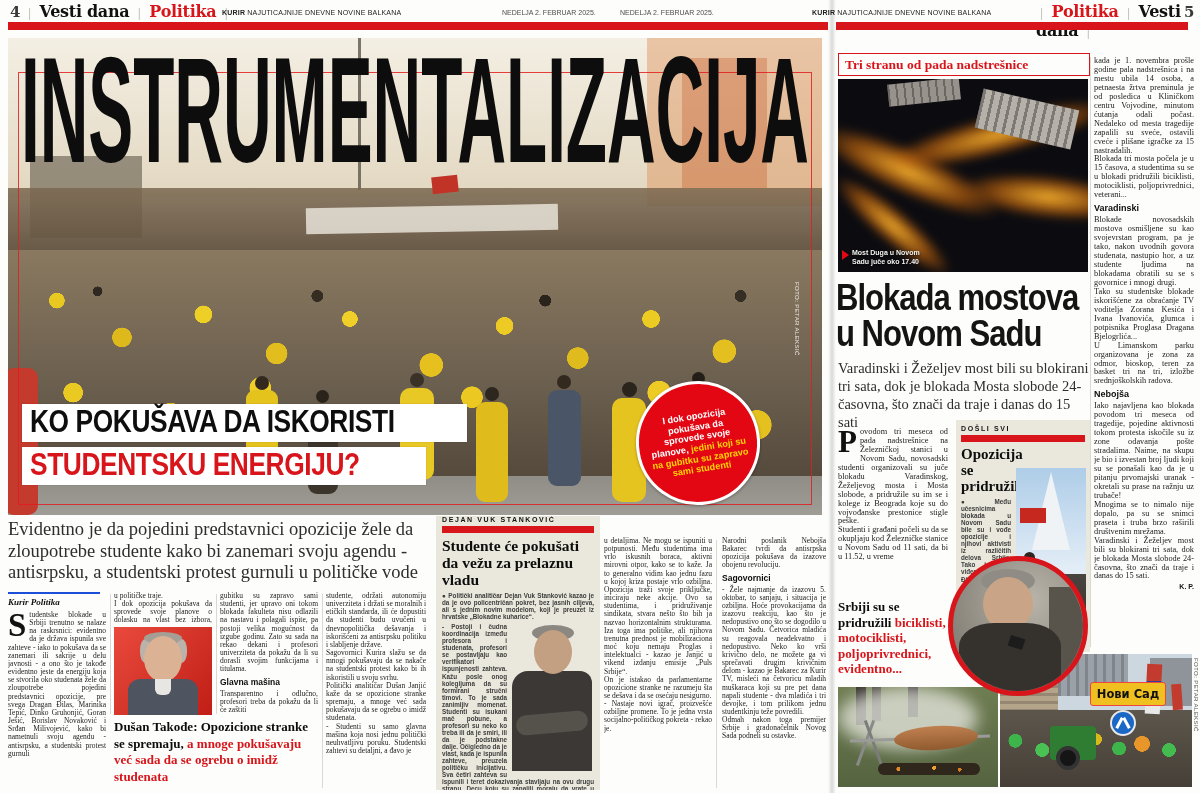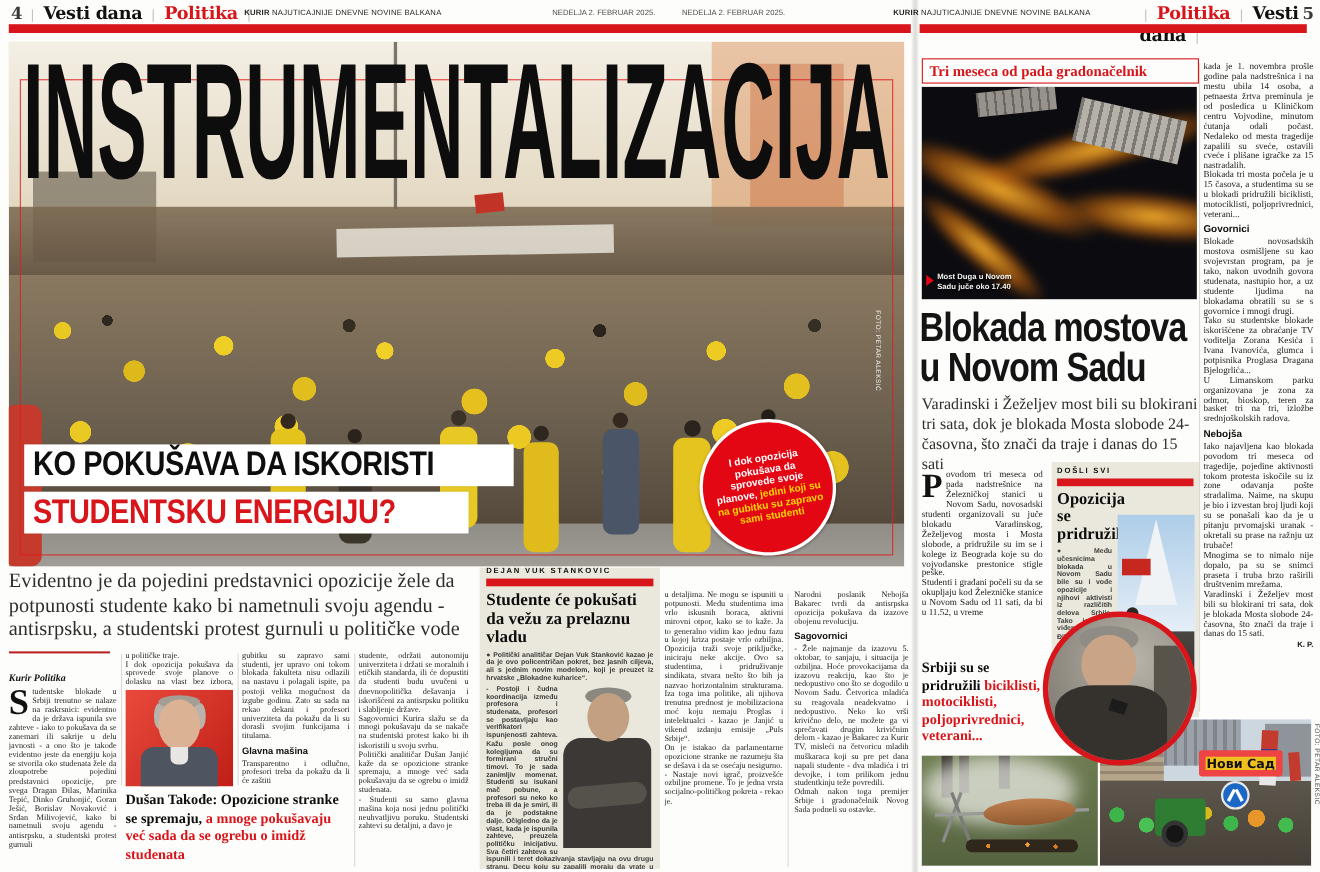--- a/index.html
+++ b/index.html
@@ -23,22 +23,22 @@
          box-shadow:0 1px 3px rgba(0,0,0,.35);transform:rotate(-9deg);display:flex;align-items:center;
          justify-content:center;text-align:center;font:700 9.2px/10.6px "Liberation Sans",sans-serif;
          color:#fff;padding:10px;z-index:5}
   .badge .yel{color:#ffd400}
   .deck{font:400 18.5px/21.5px "Liberation Serif",serif;color:#2e2e2e}
   .deck.sm{font:400 14.5px/18px "Liberation Serif",serif}
   .bt{font:400 7.5px/8.15px "Liberation Serif",serif;color:#1b1b1b;text-align:justify;white-space:pre-line}
   .btr{font:400 8.3px/8.95px "Liberation Serif",serif;color:#1b1b1b;text-align:justify;white-space:pre-line}
   .sub{font:700 8.5px/9px "Liberation Sans",sans-serif;color:#0d0d0d;margin:4px 0 3px}
   .drop{float:left;font:700 33px/27px "Liberation Serif",serif;padding:1px 3px 0 0;color:#111}
-  .by{font:italic 700 9px/10px "Liberation Serif",serif;color:#111;border-top:2px solid #b91c1c;
-      padding-top:17px;margin-bottom:4px;width:92px}
+  .by{font:italic 700 9px/10px "Liberation Serif",serif;color:#111;border-top:2px solid #1d4ed8;
+      padding-top:3px;margin-bottom:4px;width:92px}
   .capJ{font:700 13px/16.5px "Liberation Serif",serif;color:#0d0d0d}
   .capJ .red{color:#d8151b}
   .quote{font:700 13px/15.5px "Liberation Serif",serif;color:#0d0d0d}
   .quote .red{color:#d8151b}
   .vrule{position:absolute;width:1px;background:#dbd9d2}
   .beige{background:#eae8dc}
   .boxlabel{font:700 7px "Liberation Sans",sans-serif;letter-spacing:1.6px;color:#111}
   .boxbar{height:7px;background:#d8151b;margin:3px 0 4px}
   .boxtitle{font:700 15.5px/17px "Liberation Serif",serif;color:#0d0d0d;margin-bottom:4px}
   .boxbody{font:700 6.3px/7.05px "Liberation Sans",sans-serif;color:#3c3c3c;text-align:justify;white-space:pre-line}
@@ -148,21 +148,21 @@
 </svg>
 
 <div class="kick" style="left:22px;top:404px"><span>KO POKUŠAVA DA ISKORISTI</span></div>
 <div class="kick red" style="left:22px;top:447px"><span>STUDENTSKU ENERGIJU?</span></div>
 
 <div class="badge" style="left:636px;top:381px;width:98px;height:98px">
   <div><span>I dok opozicija pokušava da sprovede svoje planove, </span><span class="yel">jedini koji su na gubitku su zapravo sami studenti</span></div>
 </div>
 <div class="vcred" style="left:794px;top:282px;color:rgba(255,255,255,.85)">FOTO: PETAR ALEKSIĆ</div>
 
-<div class="abs deck" style="left:8px;top:519px;width:426px;height:68px">Evidentno je da pojedini predstavnici opozicije žele da potpunosti studente kako bi nametnuli svoju agendu - antisrpsku, a studentski protest gurnuli u političke vode</div>
+<div class="abs deck" style="left:8px;top:519px;width:426px;height:68px">Evidentno je da pojedini predstavnici opozicije žele da zloupotrebe studente kako bi zanemari svoju agendu - antisrpsku, a studentski protest gurnuli u političke vode</div>
 
 <div class="abs" style="left:8px;top:592px;width:98px;height:198px;overflow:hidden">
   <div class="by">Kurir Politika</div>
   <div class="bt"><span class="drop">S</span><span>tudentske blokade u Srbiji trenutno se nalaze na raskrsnici: evidentno da je država ispunila sve zahteve - iako to pokušava da se zanemari ili sakrije u delu javnosti - a ono što je takođe evidentno jeste da energiju koja se stvorila oko studenata žele da zloupotrebe pojedini predstavnici opozicije, pre svega Dragan Đilas, Marinika Tepić, Dinko Gruhonjić, Goran Ješić, Borislav Novaković i Srđan Milivojević, kako bi nametnuli svoju agendu - antisrpsku, a studentski protest gurnuli</span></div>
 </div>
 
 <div class="abs bt" style="left:114px;top:592px;width:98px;height:33px;overflow:hidden">u političke traje.
 I dok opozicija pokušava da sprovede svoje planove o dolasku na vlast bez izbora, jedini koji su na</div>
 
 <div class="photo" style="left:114px;top:627px;width:98px;height:88px">
@@ -217,21 +217,21 @@
 <div class="abs" style="left:722px;top:537px;width:104px;height:252px;overflow:hidden">
   <div class="bt">Narodni poslanik Nebojša Bakarec tvrdi da antisrpska opozicija pokušava da izazove obojenu revoluciju.</div>
   <div class="sub">Sagovornici</div>
   <div class="bt">- Žele najmanje da izazovu 5. oktobar, to sanjaju, i situacija je ozbiljna. Hoće provokacijama da izazovu reakciju, kao što je nedopustivo ono što se dogodilo u Novom Sadu. Četvorica mladića su reagovala neadekvatno i nedopustivo. Neko ko vrši krivično delo, ne možete ga vi sprečavati drugim krivičnim delom - kazao je Bakarec za Kurir TV, misleći na četvoricu mladih muškaraca koji su pre pet dana napali studente - dva mladića i tri devojke, i tom prilikom jednu studentkinju teže povredili.
 Odmah nakon toga premijer Srbije i gradonačelnik Novog Sada podneli su ostavke.</div>
 </div>
 
 <div class="fold"></div>
 
 <div class="kbox" style="left:838px;top:53px;width:250px;height:21px">
-  <span>Tri meseca od pada gradonačelnik</span>
+  <span>Tri stranu od pada nadstrešnice</span>
 </div>
 
 <div class="photo" style="left:838px;top:79px;width:250px;height:193px;background:#0b0b10">
   <div class="glow" style="left:-30px;top:70px;width:200px;height:46px;transform:rotate(24deg)"></div>
   <div class="glow" style="left:40px;top:36px;width:240px;height:40px;transform:rotate(-14deg)"></div>
   <div class="glow" style="left:120px;top:96px;width:180px;height:44px;transform:rotate(6deg)"></div>
   <div class="glow" style="left:-20px;top:130px;width:150px;height:34px;transform:rotate(40deg)"></div>
   <div class="abs" style="left:140px;top:20px;width:98px;height:40px;background:#b5b0a8;transform:rotate(13deg);
        background-image:repeating-linear-gradient(90deg,rgba(40,40,40,.4) 0 3px,rgba(0,0,0,0) 3px 9px)"></div>
   <div class="abs" style="left:50px;top:2px;width:72px;height:22px;background:#97928b;transform:rotate(-6deg);
@@ -245,21 +245,21 @@
 <div class="bigh" style="left:836px;top:316px">u Novom Sadu</div>
 
 <div class="abs deck sm" style="left:838px;top:359px;width:252px;height:56px">Varadinski i Žeželjev most bili su blokirani tri sata, dok je blokada Mosta slobode 24-časovna, što znači da traje i danas do 15 sati</div>
 
 <div class="abs bt btr" style="left:838px;top:419px;width:110px;height:178px;overflow:hidden">
   <span class="drop" style="font-size:31px;line-height:26px">P</span><span>ovodom tri meseca od pada nadstrešnice na Železničkoj stanici u Novom Sadu, novosadski studenti organizovali su juče blokadu Varadinskog, Žeželjevog mosta i Mosta slobode, a pridružile su im se i kolege iz Beograda koje su do vojvođanske prestonice stigle peške.
 Studenti i građani počeli su da se okupljaju kod Železničke stanice u Novom Sadu od 11 sati, da bi u 11.52, u vreme</span>
 </div>
 
 <div class="abs quote" style="left:838px;top:599px;width:116px;height:84px;overflow:hidden">
-  <span>Srbiji su se pridružili </span><span class="red">biciklisti, motociklisti, poljoprivrednici, veterani...</span>
+  <span>Srbiji su se pridružili </span><span class="red">biciklisti, motociklisti, poljoprivrednici, evidentno...</span>
 </div>
 
 <div class="photo" style="left:838px;top:687px;width:160px;height:100px;background:linear-gradient(#6f7d52,#556440);z-index:1">
   <div class="abs" style="left:18px;top:0;width:10px;height:38px;background:#2e2a26"></div>
   <div class="abs" style="left:34px;top:0;width:9px;height:34px;background:#3a362f"></div>
   <div class="abs" style="left:70px;top:0;width:10px;height:30px;background:#262420"></div>
   <div class="abs" style="left:0;top:0;width:140px;height:62px;background:rgba(240,240,234,.72);border-radius:50%;filter:blur(8px)"></div>
   <div class="abs" style="left:26px;top:32px;width:3px;height:48px;background:#8a8a88;transform:rotate(20deg)"></div>
   <div class="abs" style="left:34px;top:32px;width:3px;height:48px;background:#7c7c7a;transform:rotate(-20deg)"></div>
   <div class="abs" style="left:12px;top:50px;width:140px;height:3px;background:#9a9a98;transform:rotate(-2deg)"></div>
@@ -304,35 +304,35 @@
        radial-gradient(circle 7px at 62% 50%, #3db54a 96%, rgba(0,0,0,0)),
        radial-gradient(circle 8px at 74% 44%, #e8962a 96%, rgba(0,0,0,0)),
        radial-gradient(circle 7px at 88% 52%, #44bb4e 96%, rgba(0,0,0,0)),
        radial-gradient(circle 6px at 50% 38%, #d8b91c 96%, rgba(0,0,0,0)),
        linear-gradient(#5d564c,#453f37)"></div>
   <div class="abs" style="left:50px;top:72px;width:46px;height:34px;background:#2f7d33;border-radius:4px"></div>
   <div class="abs" style="left:56px;top:92px;width:24px;height:24px;background:#151515;border:4px solid #333;border-radius:50%;box-sizing:border-box"></div>
   <div class="abs" style="left:146px;top:10px;width:15px;height:50px;transform:rotate(3deg);
        background:linear-gradient(180deg,#c23b2e 0 34%,#2e3f90 34% 67%,#e8e8e8 67%)"></div>
   <div class="abs" style="left:172px;top:30px;width:10px;height:26px;background:#c23b2e;transform:rotate(-4deg)"></div>
-  <div class="abs" style="left:90px;top:28px;width:76px;height:24px;background:#f0c020;border:6px solid #ef4444;border-radius:3px;
+  <div class="abs" style="left:90px;top:28px;width:76px;height:24px;background:#f0c020;border:1px solid #ef4444;border-radius:3px;
        display:flex;align-items:center;justify-content:center;font:700 11.5px 'DejaVu Sans',sans-serif;color:#111;box-sizing:border-box">
     <span>Нови Сад</span>
   </div>
   <div class="abs" style="left:110px;top:56px;width:26px;height:26px;background:#1b67c6;border:2px solid #e8e8e8;border-radius:50%;box-sizing:border-box">
     <span class="abs" style="left:6px;top:5px;width:3px;height:12px;background:#fff;transform:rotate(28deg)"></span>
     <span class="abs" style="left:13px;top:5px;width:3px;height:12px;background:#fff;transform:rotate(-28deg)"></span>
   </div>
 </div>
 <div class="vcred" style="left:1193px;top:658px;color:#555">FOTO: PETAR ALEKSIĆ</div>
 
 <div class="abs" style="left:1094px;top:57px;width:100px;height:592px;overflow:hidden">
   <div class="bt btr">kada je 1. novembra prošle godine pala nadstrešnica i na mestu ubila 14 osoba, a petnaesta žrtva preminula je od posledica u Kliničkom centru Vojvodine, minutom ćutanja odali počast. Nedaleko od mesta tragedije zapalili su sveće, ostavili cveće i plišane igračke za 15 nastradalih.
 Blokada tri mosta počela je u 15 časova, a studentima su se u blokadi pridružili biciklisti, motociklisti, poljoprivrednici, veterani...</div>
-  <div class="sub" style="font-size:9px">Govornici</div>
+  <div class="sub" style="font-size:9px">Varadinski</div>
   <div class="bt btr">Blokade novosadskih mostova osmišljene su kao svojevrstan program, pa je tako, nakon uvodnih govora studenata, nastupio hor, a uz studente ljudima na blokadama obratili su se s govornice i mnogi drugi.
 Tako su studentske blokade iskorišćene za obraćanje TV voditelja Zorana Kesića i Ivana Ivanovića, glumca i potpisnika Proglasa Dragana Bjelogrlića...
 U Limanskom parku organizovana je zona za odmor, bioskop, teren za basket tri na tri, izložbe srednjoškolskih radova.</div>
   <div class="sub" style="font-size:9px">Nebojša</div>
   <div class="bt btr">Iako najavljena kao blokada povodom tri meseca od tragedije, pojedine aktivnosti tokom protesta iskočile su iz zone odavanja pošte stradalima. Naime, na skupu je bio i izvestan broj ljudi koji su se ponašali kao da je u pitanju prvomajski uranak - okretali su prase na ražnju uz trubače!
 Mnogima se to nimalo nije dopalo, pa su se snimci praseta i truba brzo raširili društvenim mrežama.
 Varadinski i Žeželjev most bili su blokirani tri sata, dok je blokada Mosta slobode 24-časovna, što znači da traje i danas do 15 sati.</div>
   <div class="sign">K. P.</div>
 </div>
 <div class="vrule" style="left:1090px;top:57px;height:590px"></div>

